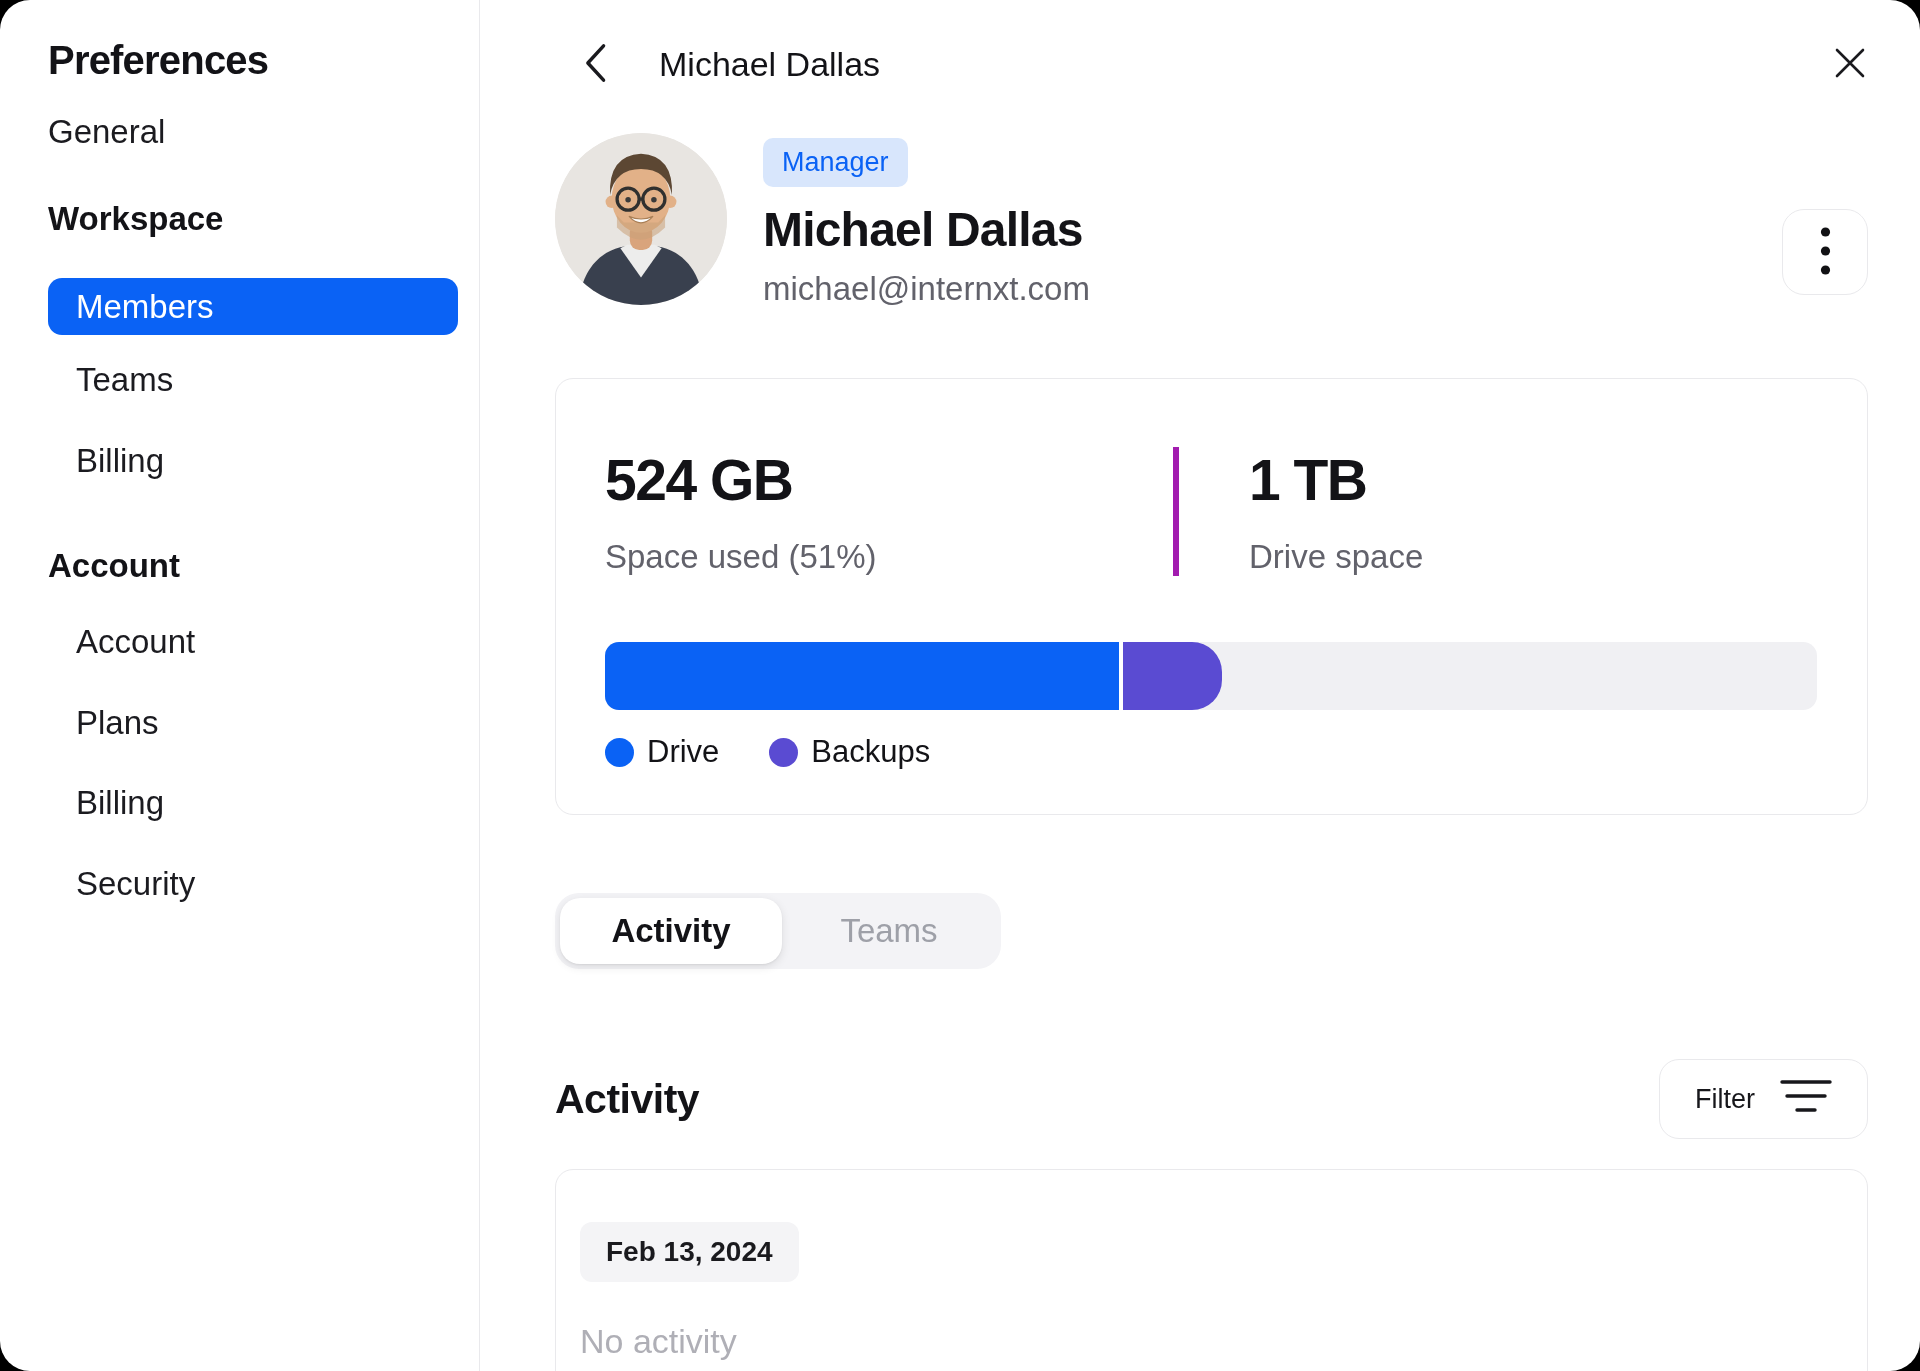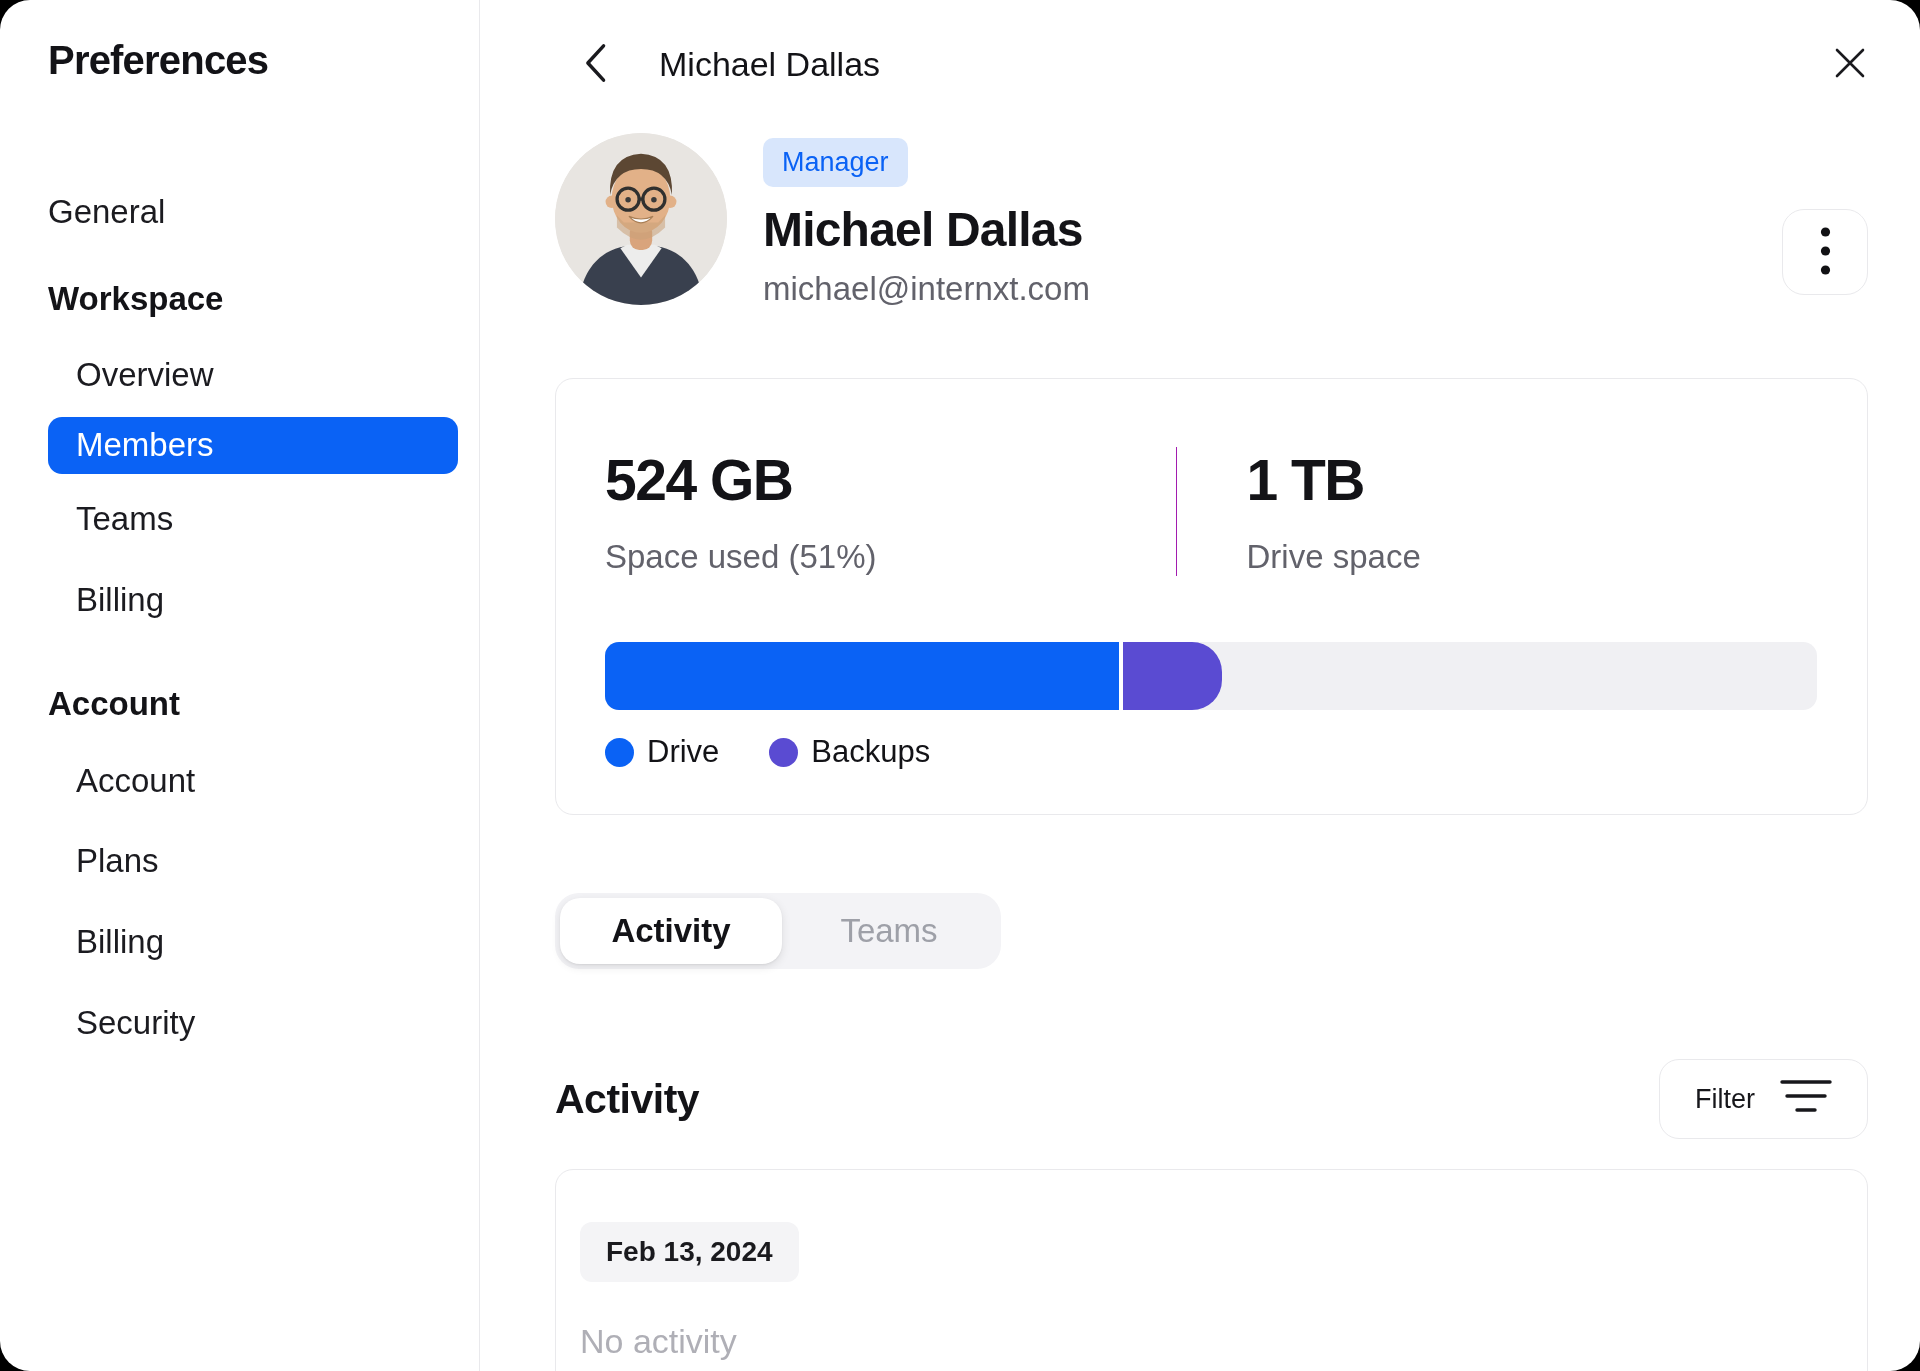--- a/index.html
+++ b/index.html
@@ -22,21 +22,21 @@
   
   .sidebar {
     width: 480px; flex-shrink: 0;
     border-right: 1px solid var(--border, #E9E9EC);
     padding: 30px 20px 0 48px;
   }
   .sidebar-title {
     font-size: 40px; font-weight: 700; letter-spacing: -0.8px;
     margin-top: 8px; color: #131317;
   }
-  .nav { margin-top: 112px; font-size: 33px; }
+  .nav { margin-top: 32px; font-size: 33px; }
   .nav-item { color: #1B1B20; margin-bottom: 46px; cursor: pointer; line-height: 1.05; }
   .nav-item.sub { margin-left: 28px; }
   .nav-header { font-weight: 700; margin-bottom: 42px; color: #131317; line-height: 1.05; }
   .nav-item.general { margin-bottom: 52px; }
   .nav-header.workspace { margin-top: 0; }
   .nav-item.overview { margin-bottom: 24px; }
   .nav-pill {
     width: 410px; height: 57px;
     background: var(--accent, #0A62F5);
     border-radius: 14px;
@@ -90,21 +90,21 @@
 
   
   .usage-card {
     margin-top: 70px;
     border: 1px solid var(--border, #E9E9EC);
     border-radius: 18px;
     padding: 68px 50px 44px 49px;
   }
   .stats-row { display: flex; }
   .stat { flex: 1; }
-  .stat.right { border-left: 1px solid #a21caf; padding-left: 70px; }
+  .stat.right { border-left: 6px solid #a21caf; padding-left: 70px; }
   .stat-value { font-size: 57px; font-weight: 700; letter-spacing: -1.5px; color: #131317; }
   .stat-label { font-size: 33px; color: var(--text_secondary, #62626B); margin-top: 25px; }
   .usage-bar {
     margin-top: 66px; height: 68px;
     background: var(--track, #F0F0F3);
     border-radius: 14px;
     display: flex;
   }
   .seg-drive { background: var(--accent, #0A62F5); border-radius: 14px 0 0 14px; }
   .seg-gap { width: 4px; background: #fff; flex-shrink: 0; }
@@ -168,21 +168,20 @@
 </head>
 <body>
 
 <div class="window">
 
   <aside class="sidebar">
     <h1 class="sidebar-title">Preferences</h1>
     <nav class="nav">
       <div class="nav-item general">General</div>
       <div class="nav-header workspace">Workspace</div>
-      <div class="nav-item sub overview">Overview</div>
       <div class="nav-pill">Members</div>
       <div class="nav-item sub">Teams</div>
       <div class="nav-item sub">Billing</div>
       <div class="nav-header account">Account</div>
       <div class="nav-item sub">Account</div>
       <div class="nav-item sub">Plans</div>
       <div class="nav-item sub">Billing</div>
       <div class="nav-item sub">Security</div>
     </nav>
   </aside>

